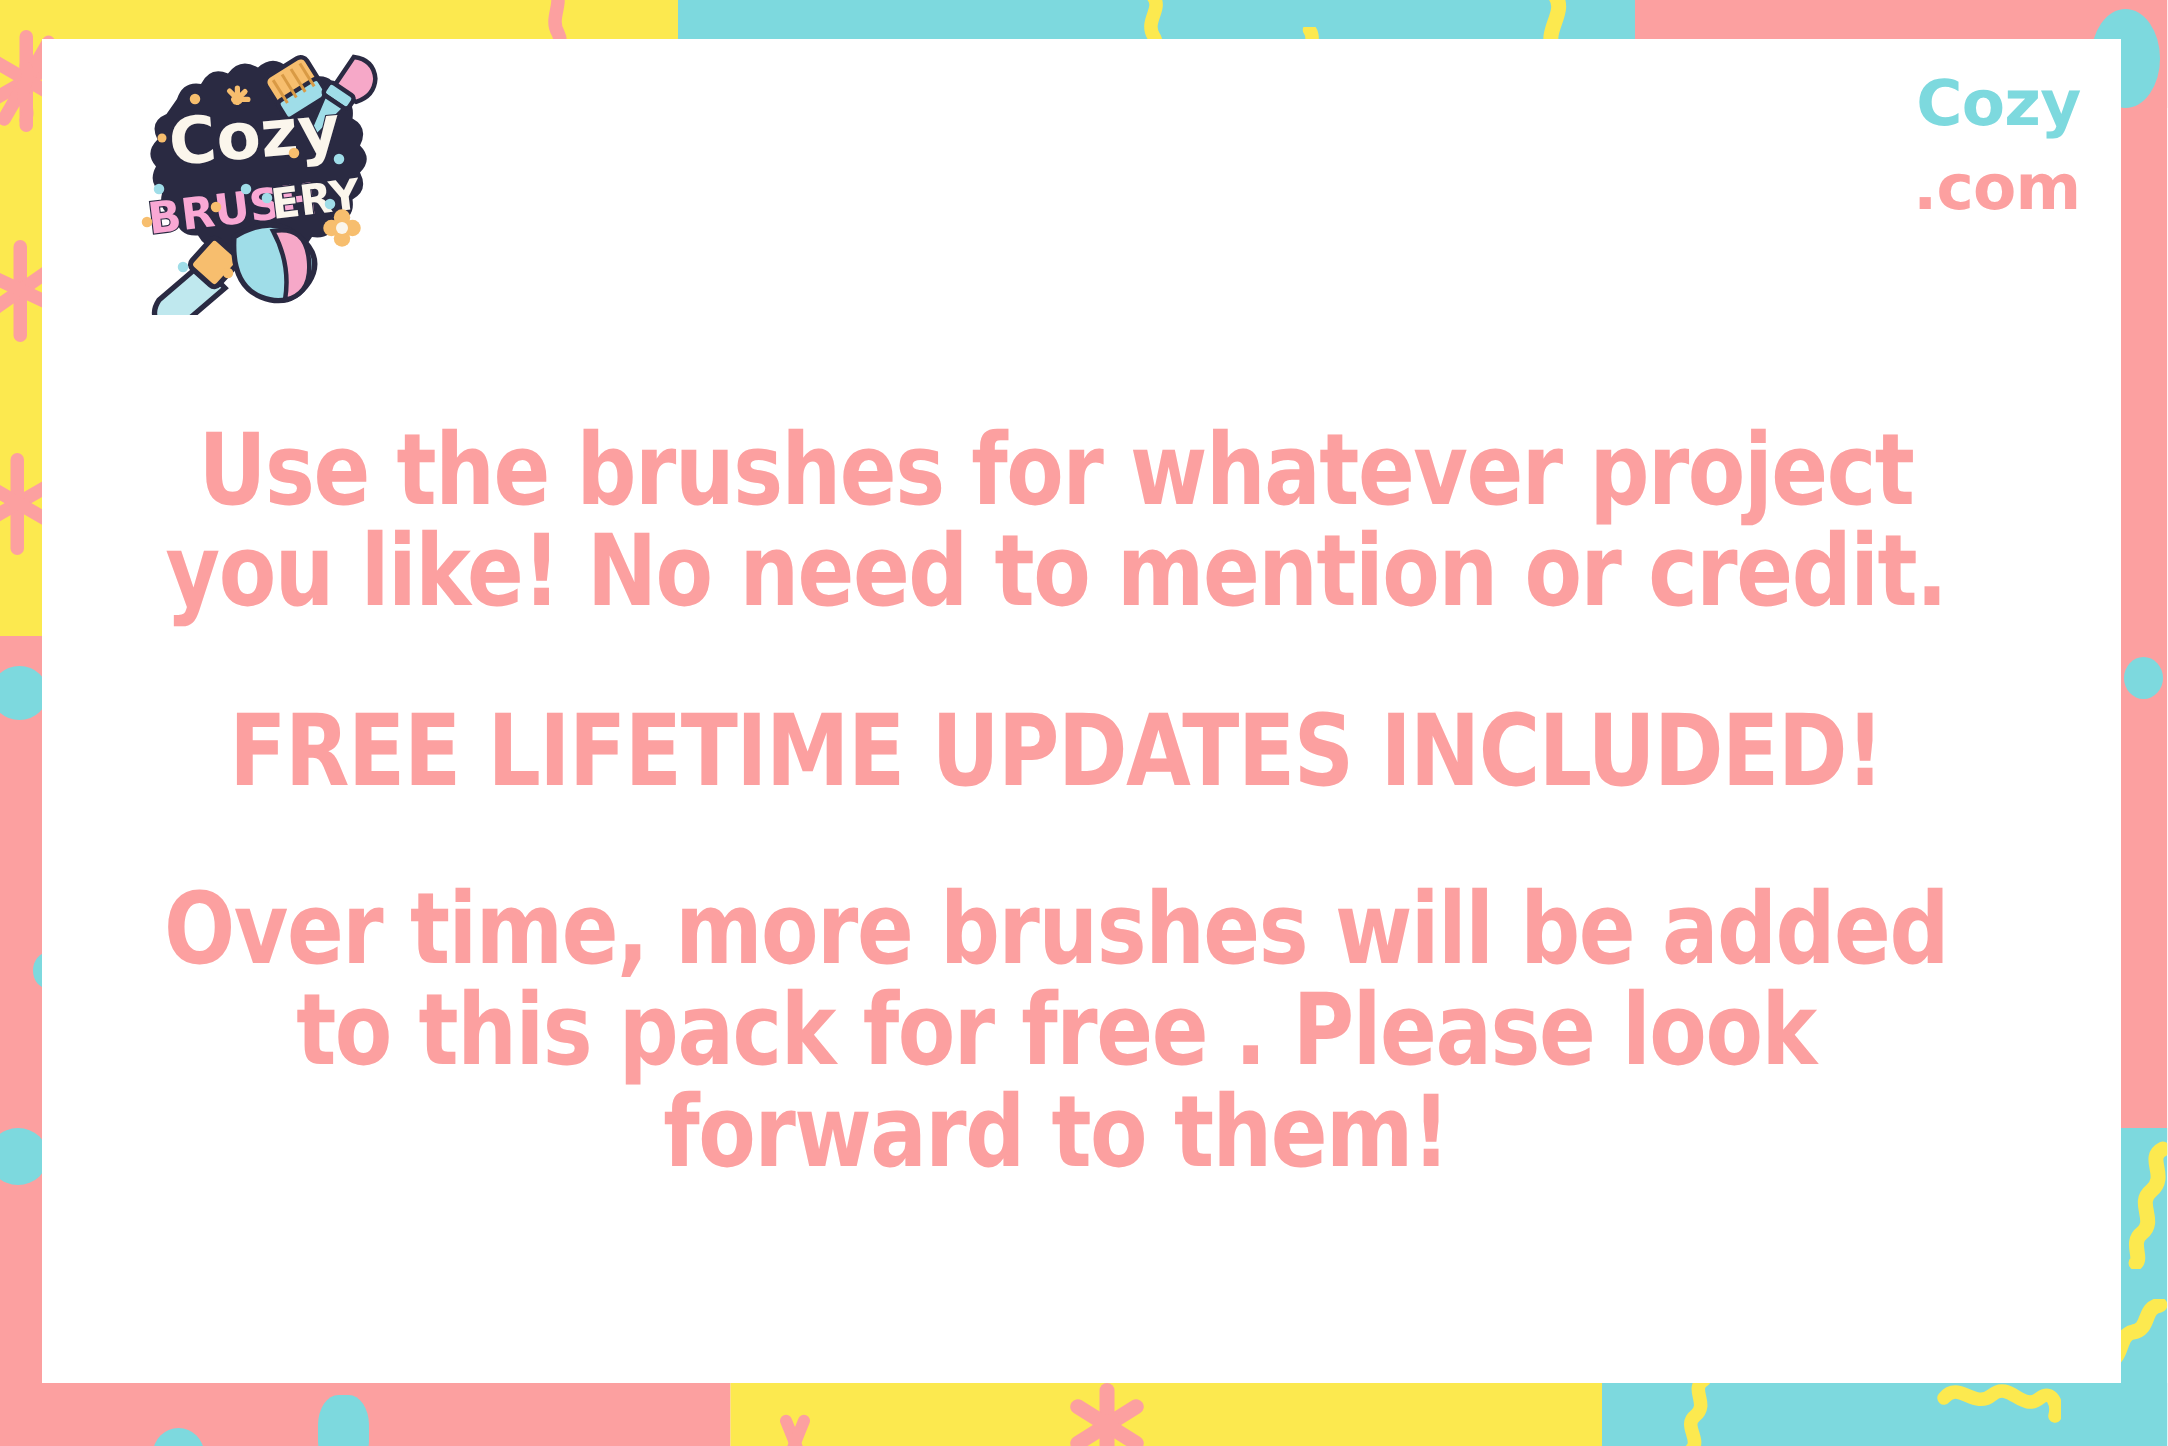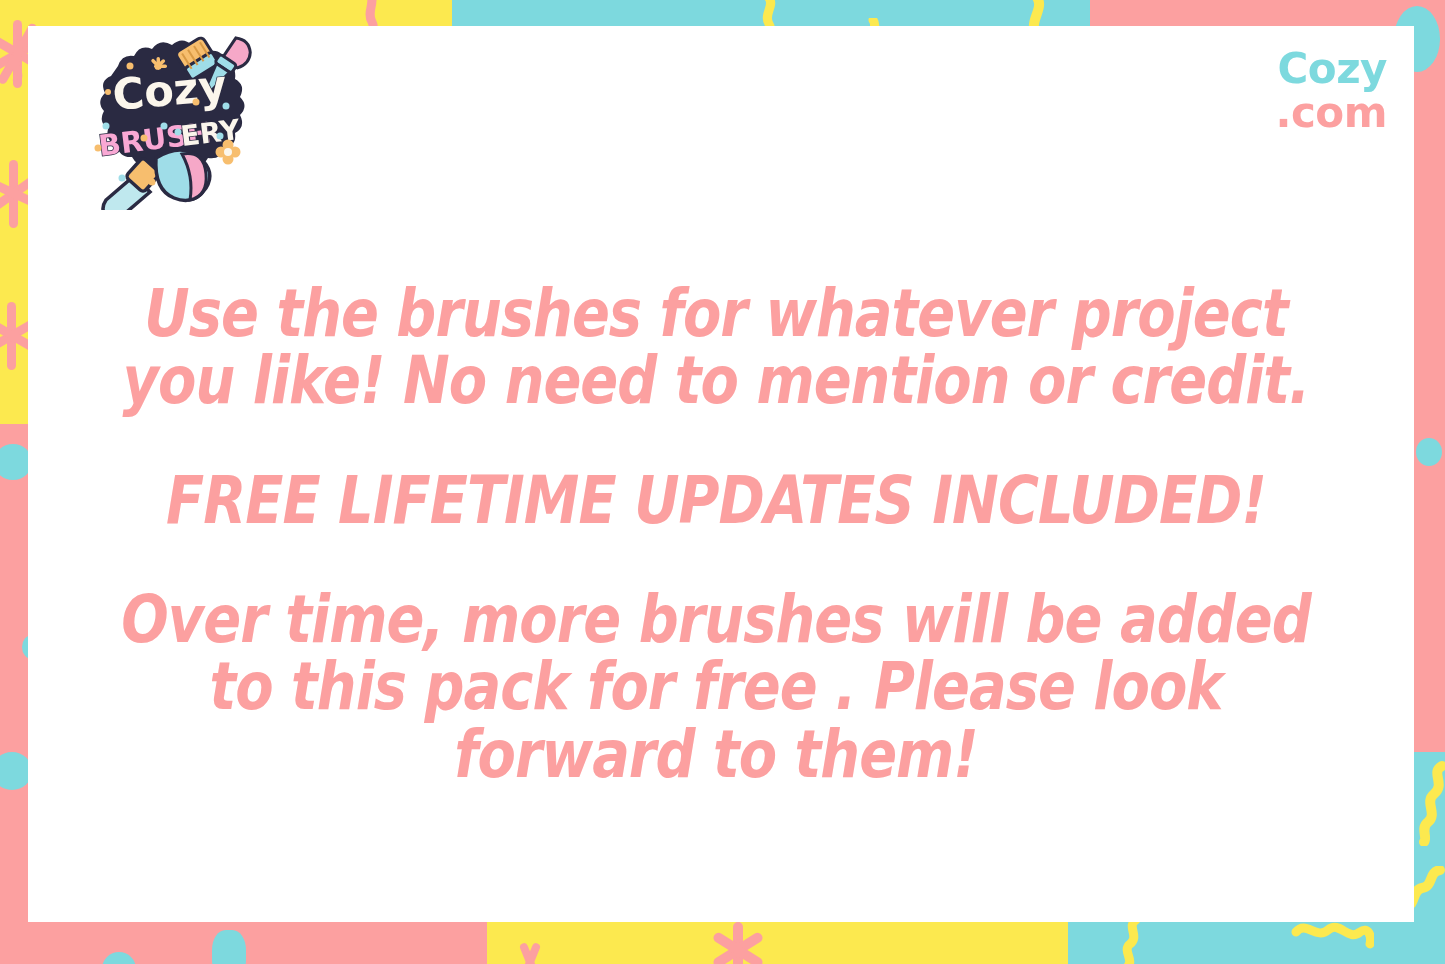--- a/index.html
+++ b/index.html
@@ -94,32 +94,31 @@
     display: block;
     font-family: "DejaVu Sans", sans-serif;
     font-weight: bold;
     font-size: 42px;
     letter-spacing: -0.5px;
     color: #7DD9DE;
   }
   .brand-line.l2 { margin-top: 2px; }
   .brand-line.dot-com {
     color: #FCA0A0;
-    margin-top: 2px;
+    margin-top: 14px;
   }
 
   
   .body-copy {
     position: absolute;
-    left: 56px;
+    left: 44px;
     top: 280px;
     width: 1320px;
     text-align: center;
     z-index: 7;
-    font-style: italic;
   }
   .copy-block {
     font-family: "DejaVu Sans Condensed", "Liberation Sans Narrow", "Liberation Sans", sans-serif;
     font-weight: bold;
     color: #FCA0A0;
     font-size: 66px;
     line-height: 1.02;
     letter-spacing: -1px;
     transform: scaleX(0.94);
     transform-origin: center top;

